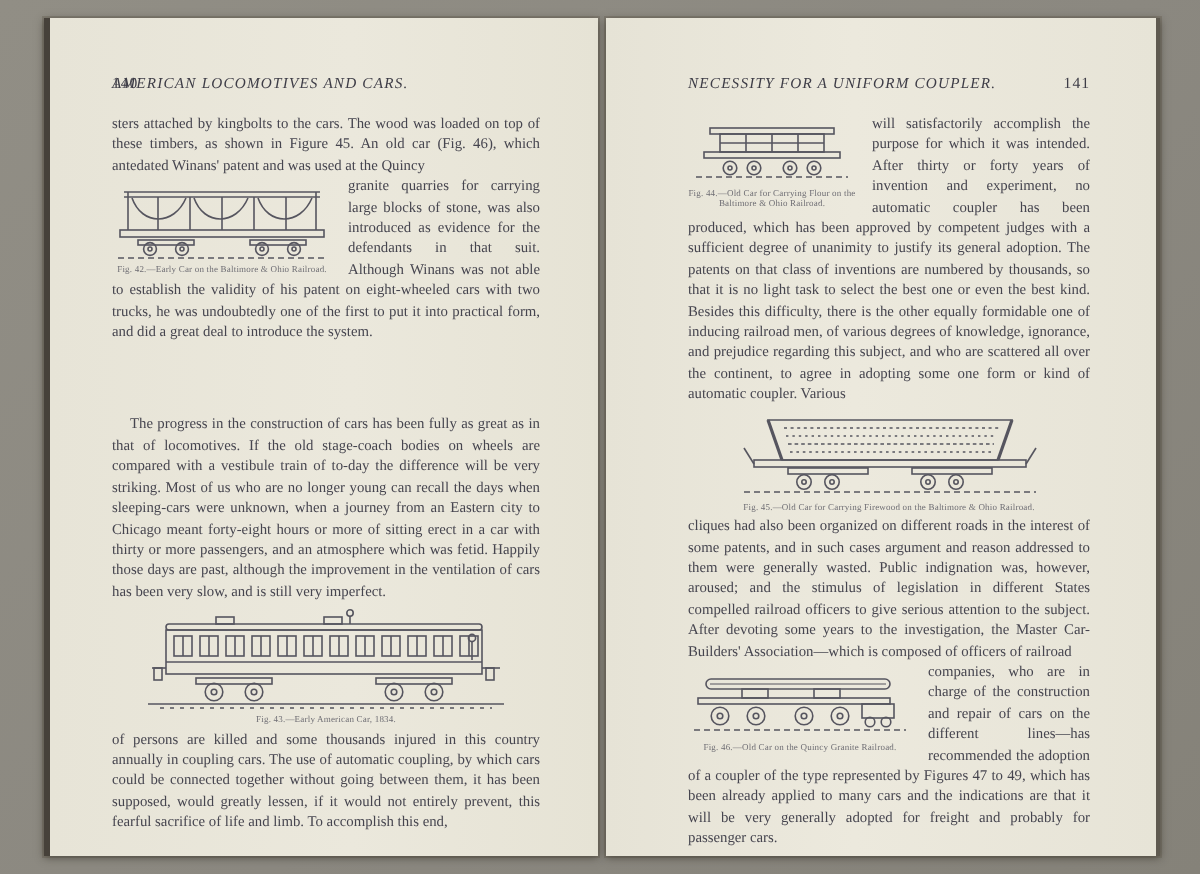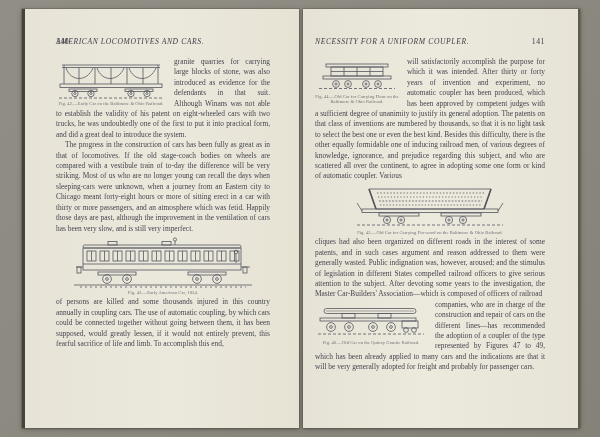--- a/index.html
+++ b/index.html
@@ -7,31 +7,31 @@
   .scene{position:relative;width:600px;height:437px;background:#8d8a81;
          background:linear-gradient(135deg,#918e85 0%,#8b8880 55%,#858279 100%);}
   .page{position:absolute;top:9px;height:419px;background:#eae7db;overflow:hidden;
         box-shadow:0 1px 4px rgba(42,38,30,.55),0 0 0 1px rgba(110,104,92,.45);}
   #left-page{left:22px;width:274px;border-left:3px solid #46413a;
         background:linear-gradient(to right,#e7e4d7 0%,#ebe8dc 55%,#e6e3d5 100%);}
   #right-page{left:303px;width:275px;border-right:2px solid #5f5a50;
         background:linear-gradient(to right,#e6e3d6 0%,#ece9dd 45%,#e7e4d7 100%);}
   .inner{position:relative;}
   #left-page .inner{padding:28px 29px 0 31px;}
-  #right-page .inner{padding:28px 33px 0 12px;}
+  #right-page .inner{padding:28px 33px 0 41px;}
 
   .running-row{position:relative;height:11px;margin-bottom:9px;color:#3e3d47;}
   .running-head{text-align:left;font-style:italic;font-size:7.6px;letter-spacing:.6px;white-space:nowrap;}
   .pagenum{position:absolute;top:0;font-size:7.8px;letter-spacing:.5px;}
   .pagenum.pn-left{left:0;}
   .pagenum.pn-right{right:0;margin-left:40px;}
 
   .body-text{font-size:7.4px;line-height:10.4px;color:#46454f;text-align:justify;}
   .body-text p{margin:0;}
-  p.indent{text-indent:9px;}
+  p.indent{text-indent:9px;margin-top:36px;}
 
   .figure{text-align:center;}
   .fig-caption{font-size:4.5px;line-height:5.4px;color:#6f6e74;margin-top:1px;
                text-align:center;letter-spacing:.1px;}
   .fig-float{float:left;margin:3px 8px 1px 0;}
   .fig-float.w42{width:110px;}
   .fig-float.w44{width:84px;margin-top:4px;}
   .fig-float.w46{width:112px;margin-top:3px;}
   .fig-center{clear:both;margin:3px auto 2px;}
   .fig-center.w43{width:178px;}
@@ -45,20 +45,21 @@
 <div class="scene">
 
   <div class="page" id="left-page">
     <div class="inner">
       <div class="running-row">
         <span class="pagenum pn-left">140</span>
         <div class="running-head">AMERICAN LOCOMOTIVES AND CARS.</div>
       </div>
 
       <div class="body-text">
+        <p>sters attached by kingbolts to the cars. The wood was loaded on top of these timbers, as shown in Figure 45. An old car (Fig. 46), which antedated Winans' patent and was used at the Quincy</p>
 
         <div class="flow">
           <div class="figure fig-float w42">
             <svg width="108" height="40" viewBox="0 0 108 40">
               <g fill="none" stroke="#56555f" stroke-width="0.8">
                 <line x1="5" y1="5" x2="103" y2="5"></line>
                 <line x1="5" y1="7.5" x2="103" y2="7.5"></line>
                 <line x1="7" y1="5" x2="7" y2="24"></line>
                 <line x1="22" y1="7.5" x2="22" y2="24"></line>
                 <line x1="38" y1="7.5" x2="38" y2="24"></line>

